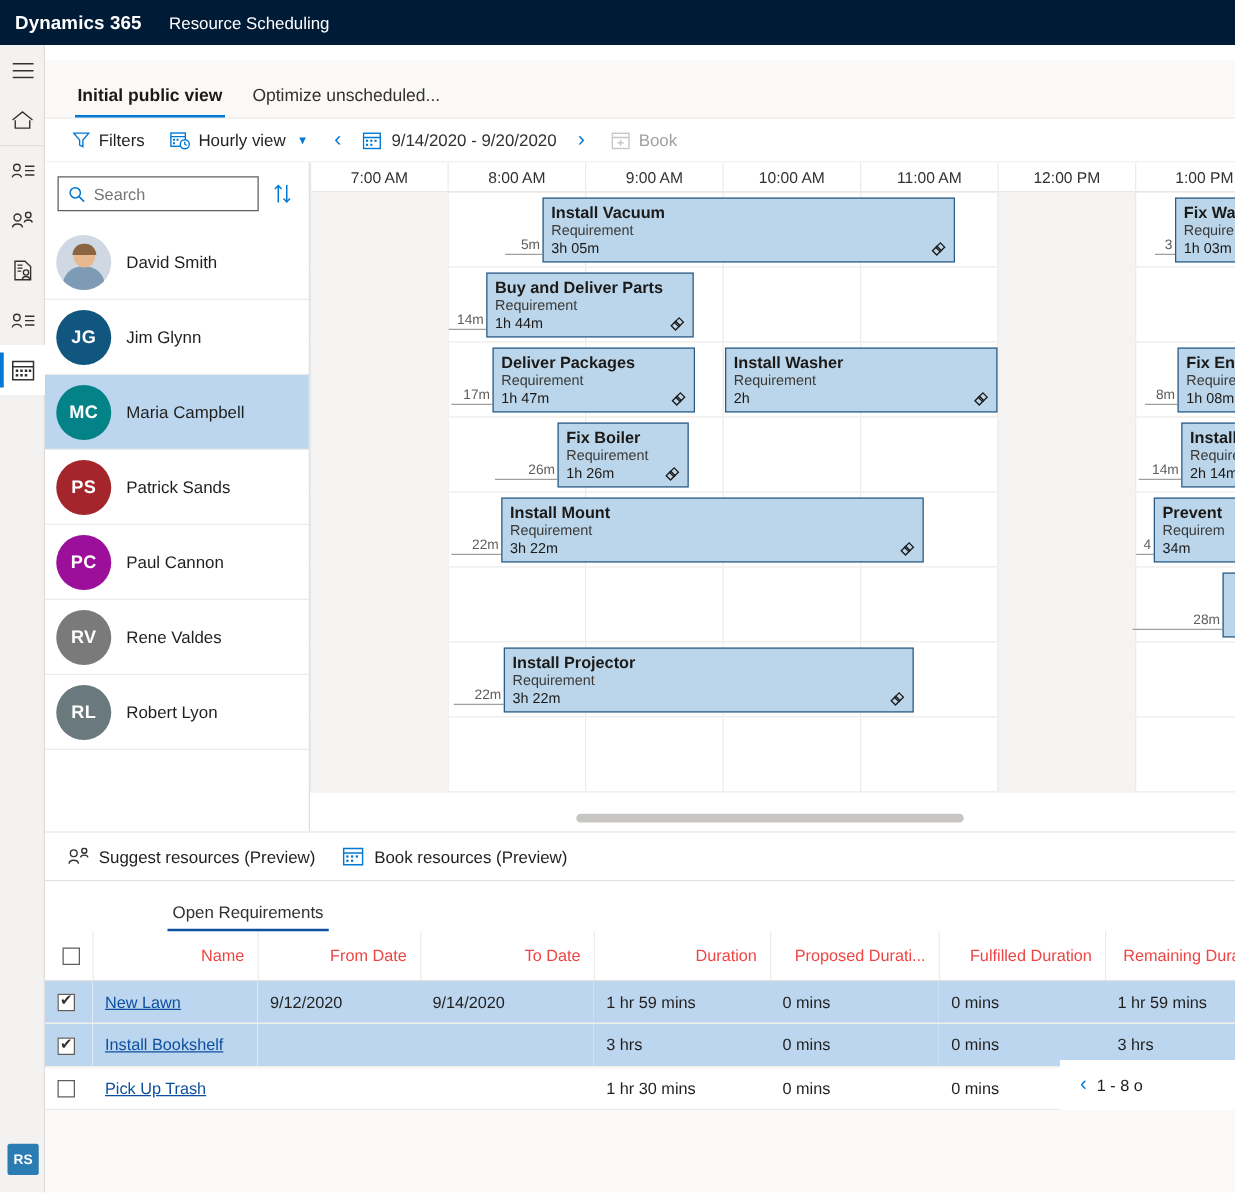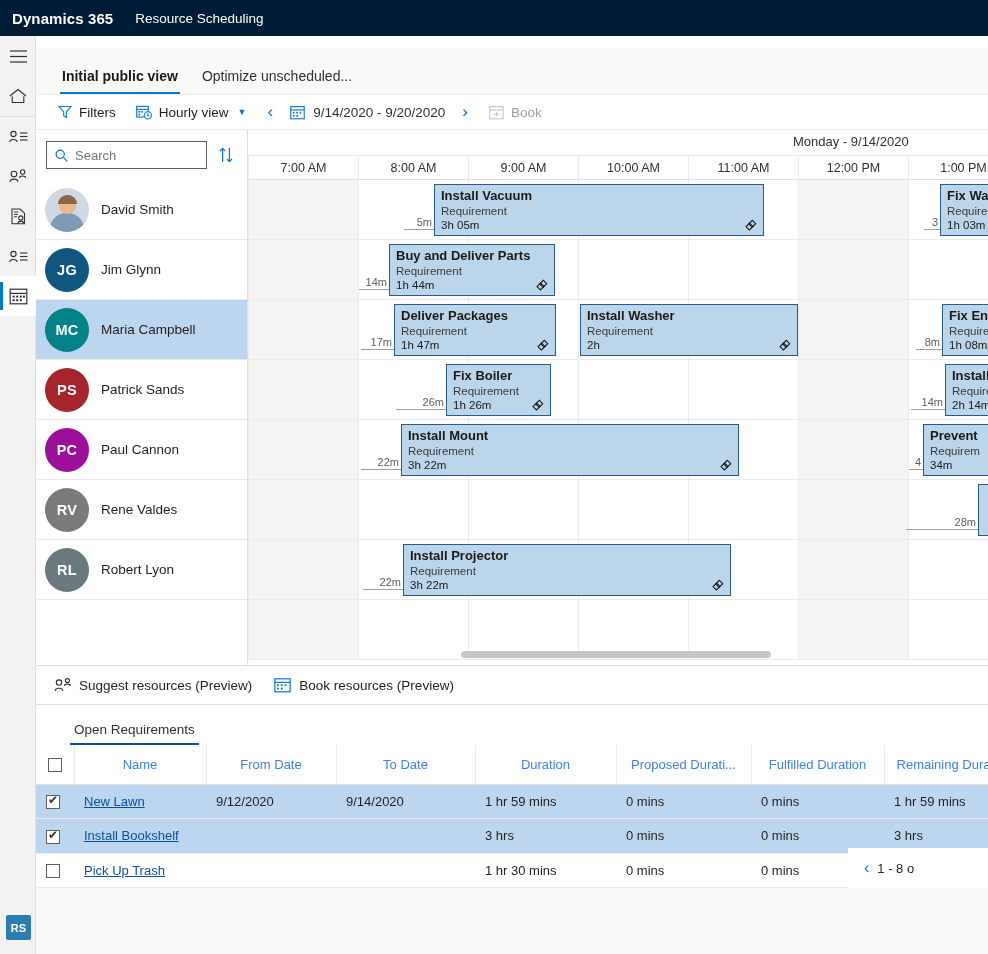--- a/index.html
+++ b/index.html
@@ -131,27 +131,27 @@
 
   
   .previewbar {
     height:40px; background:#fff; border-top:1px solid #e1dfdd; border-bottom:1px solid #e1dfdd;
     display:flex; align-items:center; padding-left:18px; gap:22px;
   }
   .pv { display:flex; align-items:center; gap:8px; font-size:13.5px; cursor:pointer; color:#201f1e; }
 
   
   .bottom { background:#fff; height:auto; position:relative; }
-  .btabs { height:40px; display:flex; align-items:flex-end; padding-left:28px; }
+  .btabs { height:40px; display:flex; align-items:flex-end; padding-left:92px; }
   .btab { padding:0 10px 8px 10px; font-size:13.5px; position:relative; cursor:pointer; }
   .btab.active::after { content:""; position:absolute; left:6px; right:6px; bottom:0; height:2.5px; background:#0d4f9e; }
 
   table.reqs { width:100%; border-collapse:collapse; table-layout:fixed; }
   table.reqs th {
-    font-size:13px; font-weight:normal; color:#3b82f6; text-align:center;
+    font-size:13px; font-weight:normal; color:#ef4444; text-align:right;
     padding:8px 10px; border-bottom:1px solid #e1dfdd; border-right:1px solid #edebe9;
     height:39px; white-space:nowrap; overflow:hidden;
   }
   table.reqs td {
     font-size:13px; color:#201f1e; padding:9px 10px; height:34px;
     border-bottom:1px solid #edebe9; white-space:nowrap; overflow:hidden;
   }
   tr.sel td { background:#bcd6ef; }
   td.nm a { color:#0d4f9e; text-decoration:underline; cursor:pointer; }
   .cbx {
@@ -376,23 +376,20 @@
               <span class="res-name">Rene Valdes</span>
             </div>
             <div class="res-row">
               <div class="avatar" style="background: rgb(105, 121, 126);">RL</div>
               <span class="res-name">Robert Lyon</span>
             </div>
           </div>
       </div>
 
       <div class="grid-wrap">
-        <div class="day-hdr">
-          <span class="day-lbl">Monday - 9/14/2020</span>
-        </div>
         <div class="hour-hdr" id="hour-header">
             <div class="hour-cell" style="left: 0px;">7:00 AM</div>
             <div class="hour-cell" style="left: 110px;">8:00 AM</div>
             <div class="hour-cell" style="left: 220px;">9:00 AM</div>
             <div class="hour-cell" style="left: 330px;">10:00 AM</div>
             <div class="hour-cell" style="left: 440px;">11:00 AM</div>
             <div class="hour-cell" style="left: 550px;">12:00 PM</div>
             <div class="hour-cell" style="left: 660px;">1:00 PM</div>
           </div>
         <div class="rows" id="booking-rows">

